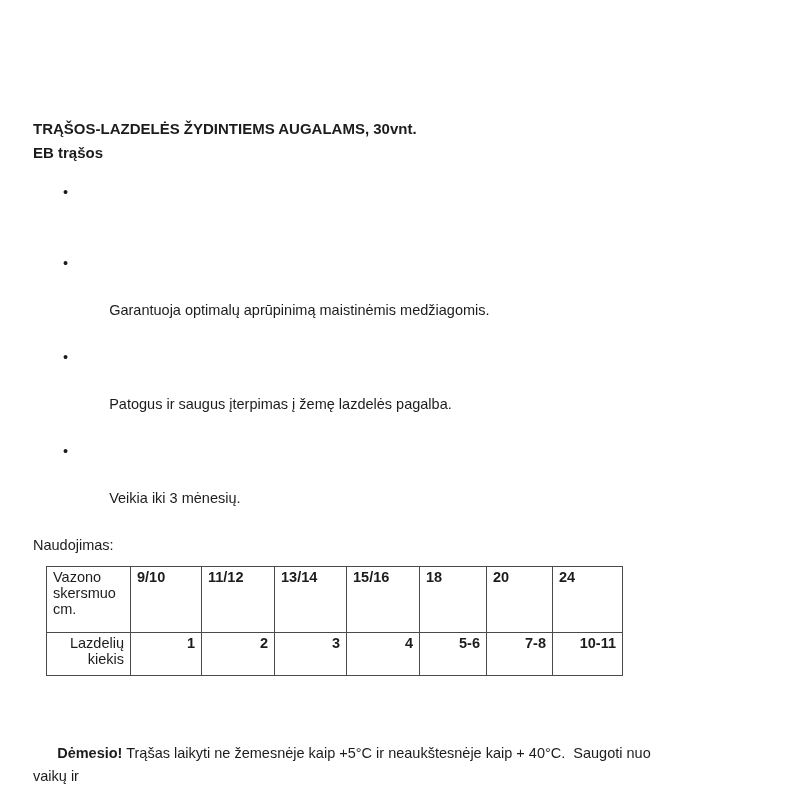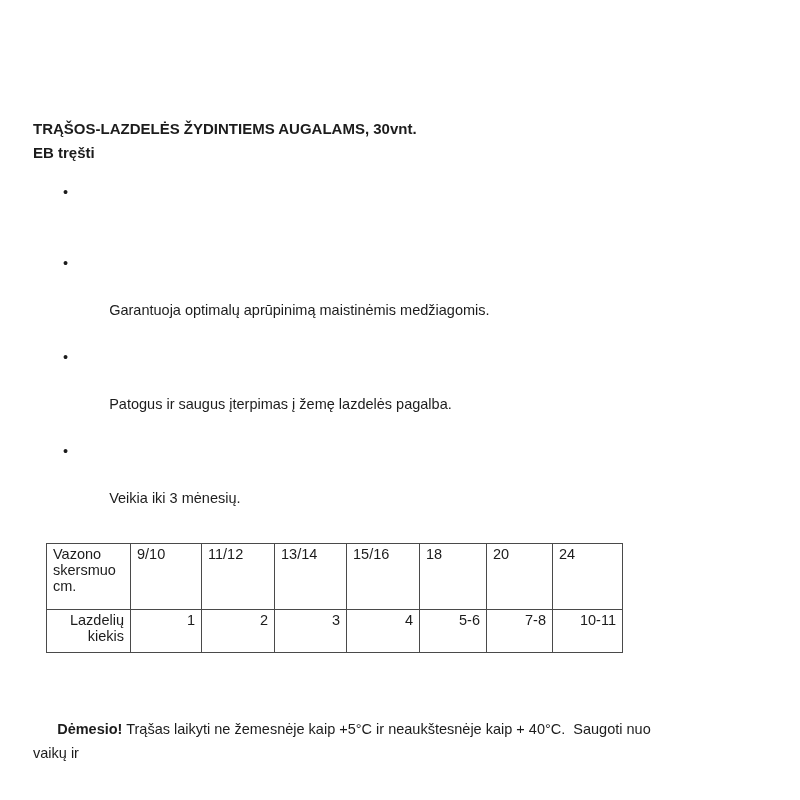--- a/index.html
+++ b/index.html
@@ -30,50 +30,51 @@
   table.dosage td {
     border: 1px solid #4a4a4a;
     vertical-align: top;
     padding: 2px 6px;
     line-height: 16px;
     font-size: 14.5px;
     overflow: hidden;
   }
   tr.row-head td { height: 61px; }
   tr.row-data td { height: 38px; text-align: right; }
-  td.cell-value { font-weight: normal; margin-left: 16px; }
+  td.cell-value { font-weight: bold; margin-left: 16px; }
   .warning { margin-top: 42px; }
   .warning .bold-lead { font-weight: bold; }
 </style>
 </head>
 <body>
 
 <div class="page">
 
   <div class="title">TRĄŠOS-LAZDELĖS ŽYDINTIEMS AUGALAMS, 30vnt.</div>
-  <div class="subtitle">EB tręšti</div>
+  <div class="subtitle">EB trąšos</div>
 
   <ul class="bullets">
     <li>
       <span class="bullet-dot">•</span>
     </li>
     <li>
       <span class="bullet-dot">•</span>
       <span>Garantuoja optimalų aprūpinimą maistinėmis medžiagomis.</span>
     </li>
     <li>
       <span class="bullet-dot">•</span>
       <span>Patogus ir saugus įterpimas į žemę lazdelės pagalba.</span>
     </li>
     <li>
       <span class="bullet-dot">•</span>
       <span>Veikia iki 3 mėnesių.</span>
     </li>
   </ul>
 
+  <div class="usage-label">Naudojimas:</div>
 
   <table class="dosage">
     <colgroup>
       <col style="width:84px">
         <col style="width:71px">
         <col style="width:73px">
         <col style="width:72px">
       <col style="width:73px">
         <col style="width:67px">
         <col style="width:66px">

